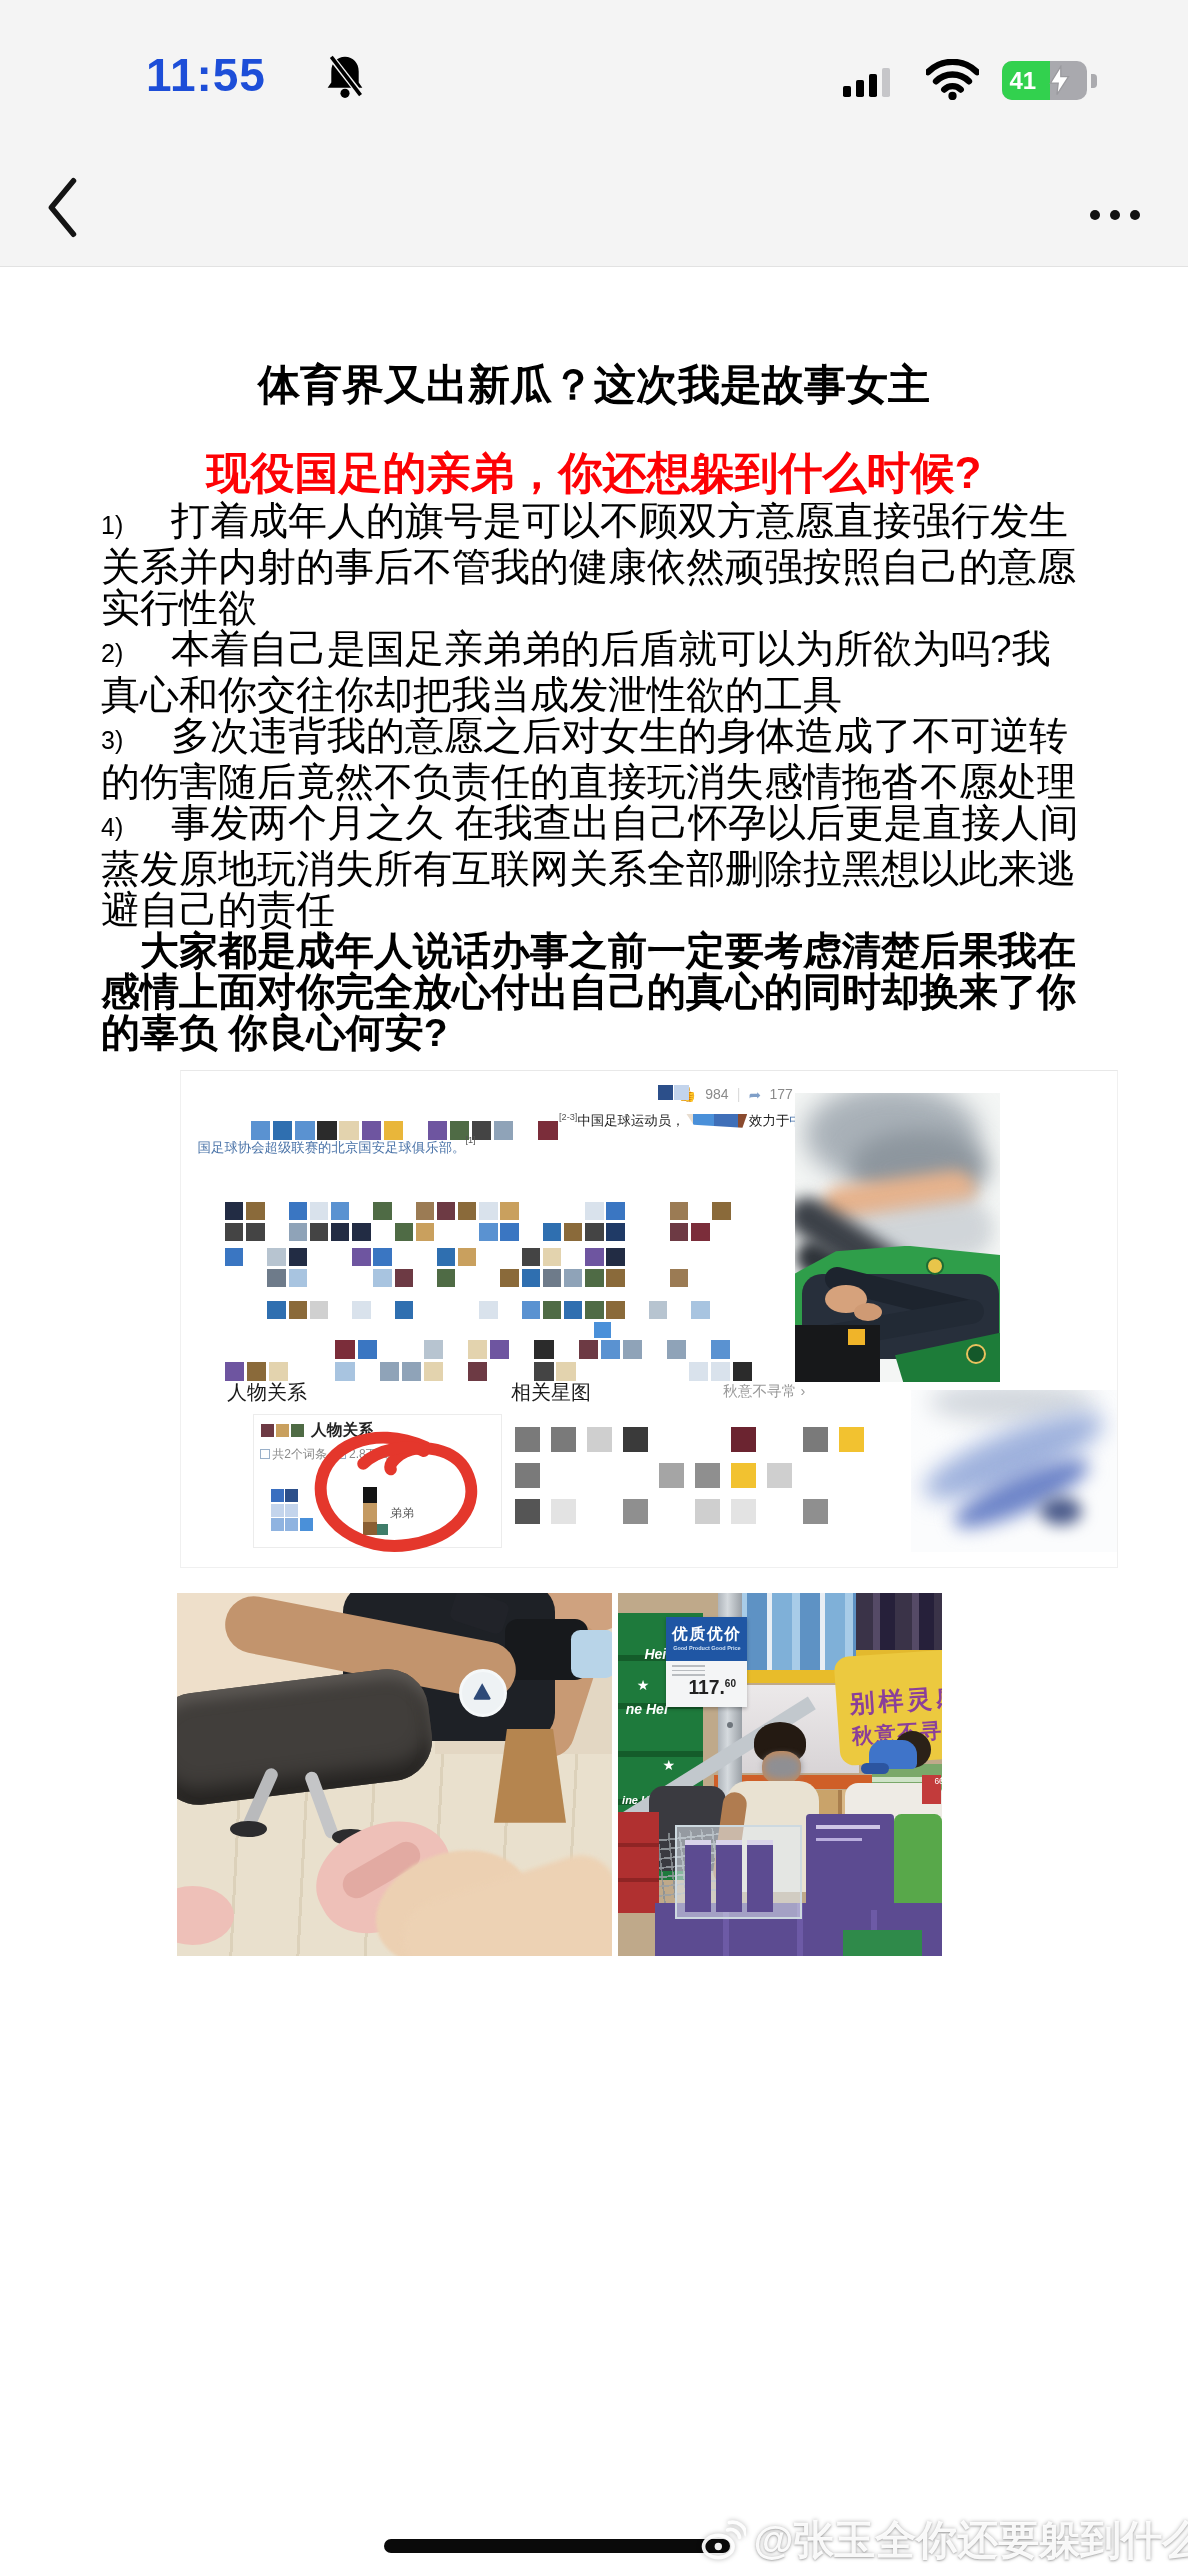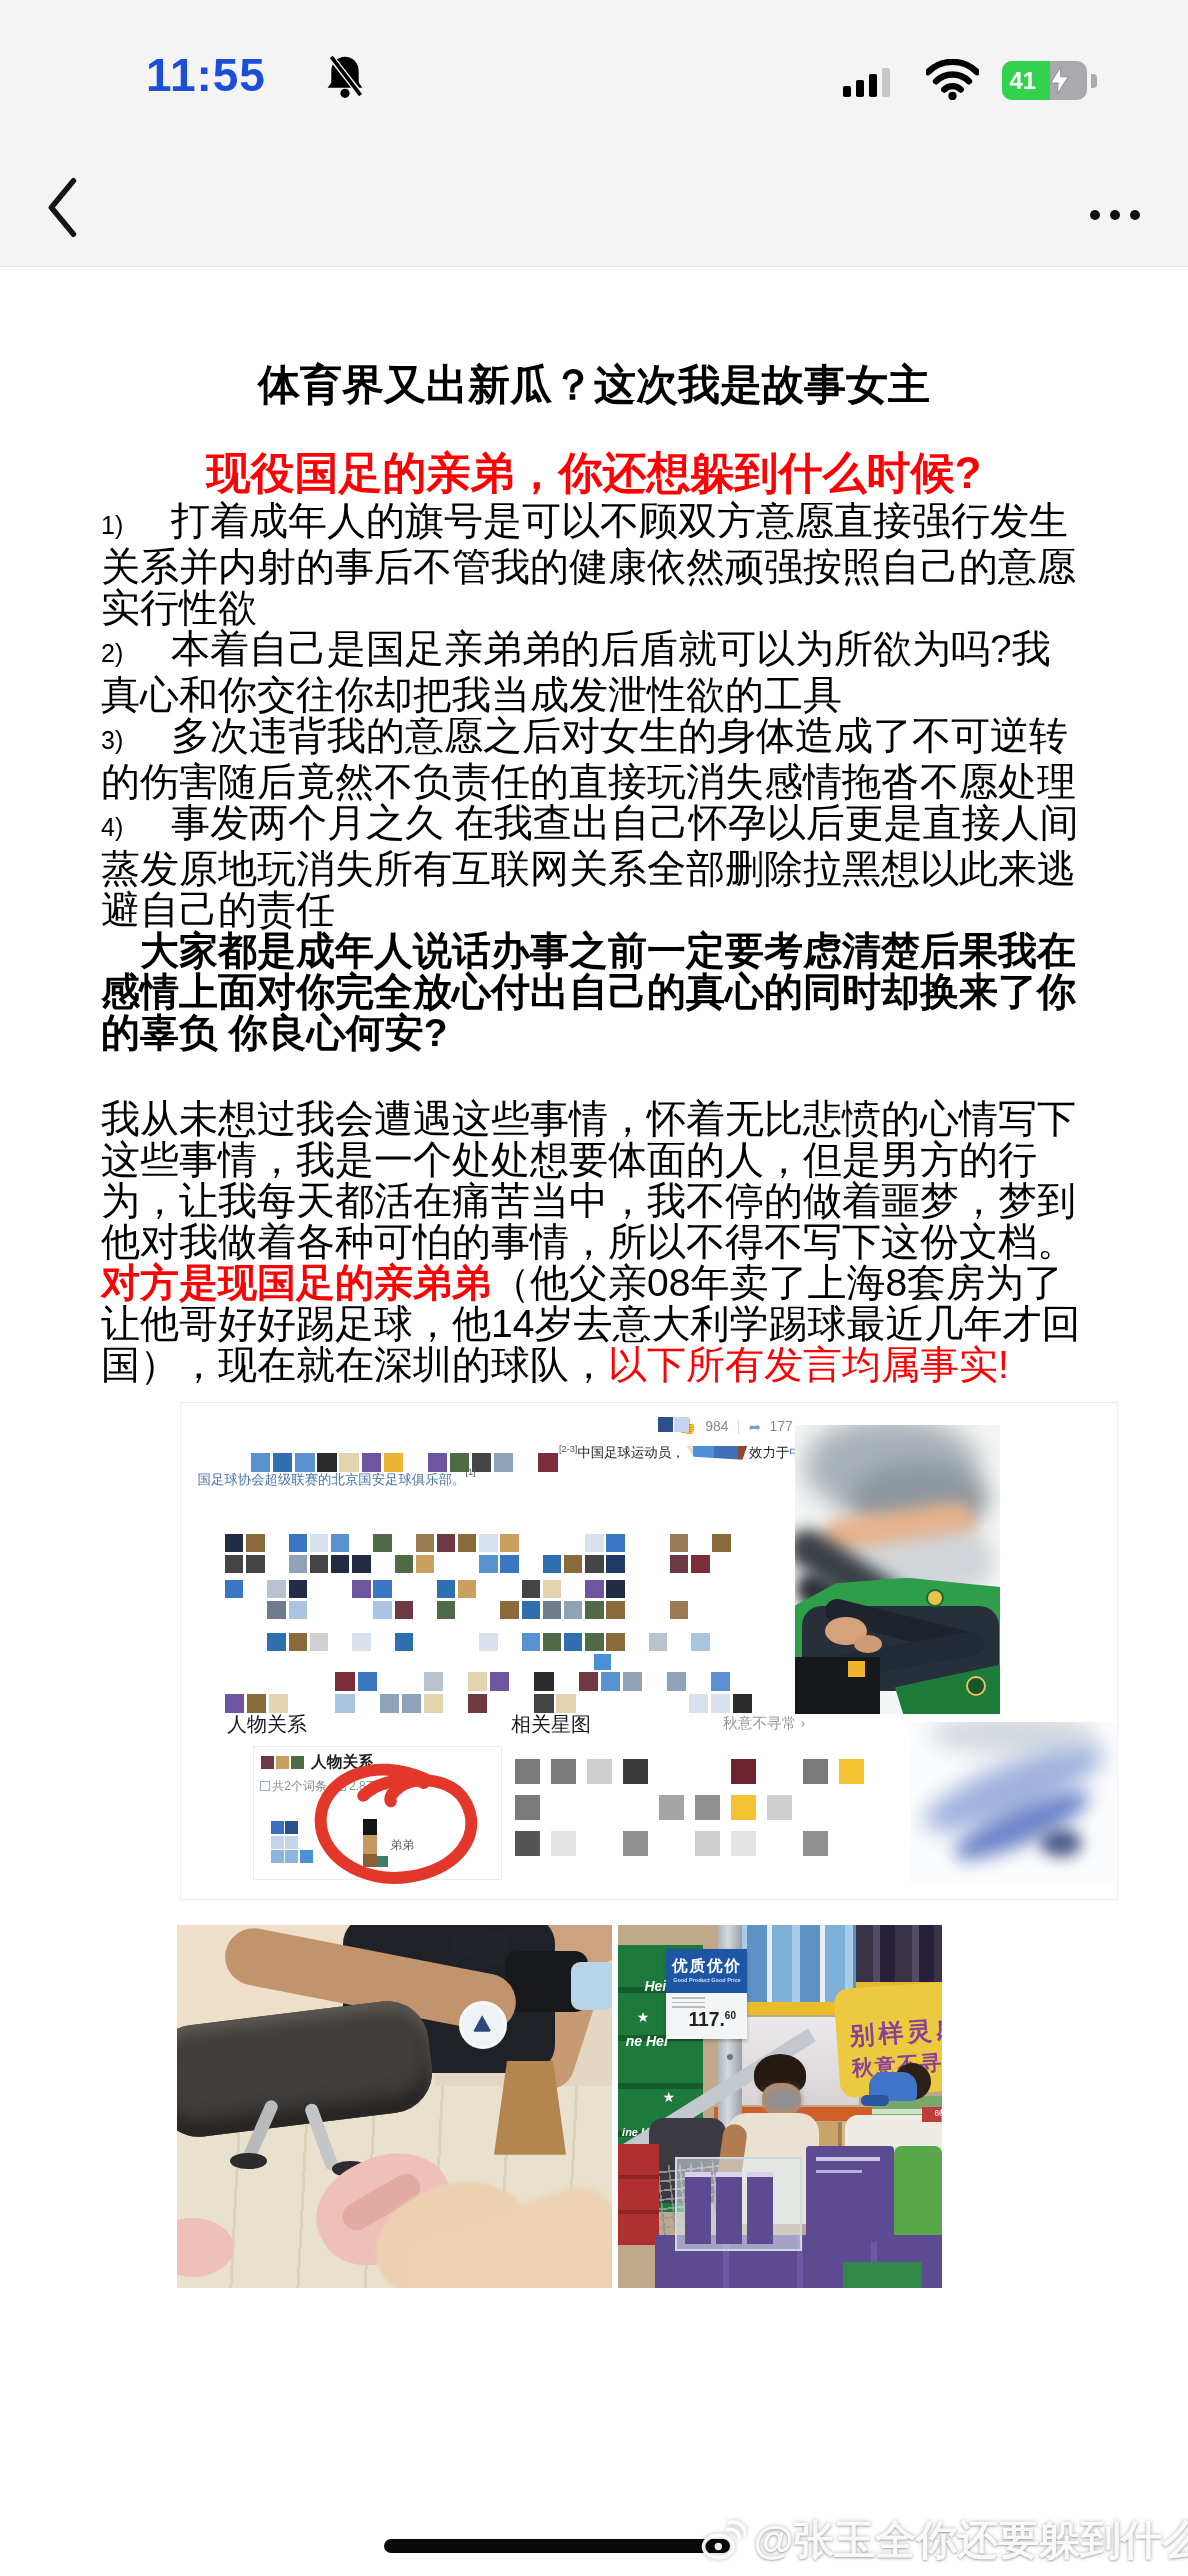--- a/index.html
+++ b/index.html
@@ -169,21 +169,21 @@
   .cart{left:22px;top:238px;width:96px;height:70px;background:repeating-linear-gradient(0deg,transparent 0 7.4px,#9aa0a4 7.4px 9.2px),repeating-linear-gradient(90deg,transparent 0 9.2px,#8a9094 9.2px 11px);transform:rotate(-6deg);opacity:.85;}
   .shopper{left:31px;top:193px;width:77px;height:85px;border-radius:14.7px;background:#3a3a40;}
   .acase{left:57px;top:232px;width:127px;height:94px;background:rgba(224,234,240,.55);border:2.8px solid #cdd9e0;}
   .acase i{position:absolute;top:13px;width:26px;height:72px;background:#5c4b91;border-top:5.5px solid #d9d2ea;display:block;}
   .acase i:nth-child(1){left:7.4px}.acase i:nth-child(2){left:39px}.acase i:nth-child(3){left:70px}
   .bigp{left:188px;top:221px;width:88px;height:96px;background:#5c4b91;border-radius:3.7px;}
   .bigp i{position:absolute;left:9.2px;top:11px;width:64px;height:4.6px;background:#cfc6e6;display:block}
   .bigp em{position:absolute;left:9.2px;top:24px;width:46px;height:3.7px;background:#b9aede;display:block}
   .pbase{left:37px;top:310px;width:287px;height:53px;background:repeating-linear-gradient(90deg,#5c4b91 0 68px,#6d5aa6 68px 74px);}
   .greenbx{left:225px;top:337px;width:79px;height:26px;background:#2f8a4a;}
-  .tag66{left:304px;top:182px;width:18.4px;height:15px;background:#c23b3b;color:#fff;font-size:8.3px;text-align:center;line-height:13px;padding-left:12px;}
+  .tag66{left:304px;top:182px;width:18.4px;height:29px;background:#c23b3b;color:#fff;font-size:8.3px;text-align:center;line-height:13px;padding-left:12px;}
 
   
   .homebar{position:absolute;left:384px;top:2539px;width:346px;height:14px;border-radius:7.4px;background:#0a0a0a;z-index:8;}
   .wm{position:absolute;left:698px;top:2513px;display:flex;align-items:center;gap:7.4px;z-index:9;}
   .wm .txt{font-size:41px;font-weight:bold;color:rgba(255,255,255,.93);text-shadow:0 0 4.6px rgba(0,0,0,.28),0 0.9px 1.8px rgba(0,0,0,.22);white-space:nowrap;}
   .m{position:absolute;}
 </style>
 </head>
 <body>
 
@@ -241,24 +241,20 @@
     </div>
     <div class="body-text li">
       <span class="mk">3)</span><span>多次违背我的意愿之后对女生的身体造成了不可逆转的伤害随后竟然不负责任的直接玩消失感情拖沓不愿处理</span>
     </div>
     <div class="body-text li">
       <span class="mk">4)</span><span>事发两个月之久 在我查出自己怀孕以后更是直接人间蒸发原地玩消失所有互联网关系全部删除拉黑想以此来逃避自己的责任</span>
     </div>
 
     <div class="body-text bold-p">大家都是成年人说话办事之前一定要考虑清楚后果我在感情上面对你完全放心付出自己的真心的同时却换来了你的辜负 你良心何安?</div>
 
-    <div class="body-text p2">
-      <span>我从未想过我会遭遇这些事情，怀着无比悲愤的心情写下这些事情，我是一个处处想要体面的人，但是男方的行为，让我每天都活在痛苦当中，我不停的做着噩梦，梦到他对我做着各种可怕的事情，所以不得不写下这份文档。</span><br>
-      <span class="red" style="font-weight:bold">对方是现国足的亲弟弟</span><span>（他父亲08年卖了上海8套房为了让他哥好好踢足球，他14岁去意大利学踢球最近几年才回国），现在就在深圳的球队，</span><span class="red">以下所有发言均属事实!</span>
-    </div>
 
     <div class="shot">
       <div class="act">
         <span class="ic">✎</span>
         <span class="m-act m" style="display: grid; grid-template-columns: repeat(2, 14.7px); grid-auto-rows: 14.7px; gap: 1.8px;">
             <div style="background: rgb(44, 79, 138);"></div>
             <div style="background: rgb(195, 212, 236);"></div>
           </span>
         <span class="ic">👍</span>
         <span>984</span>

